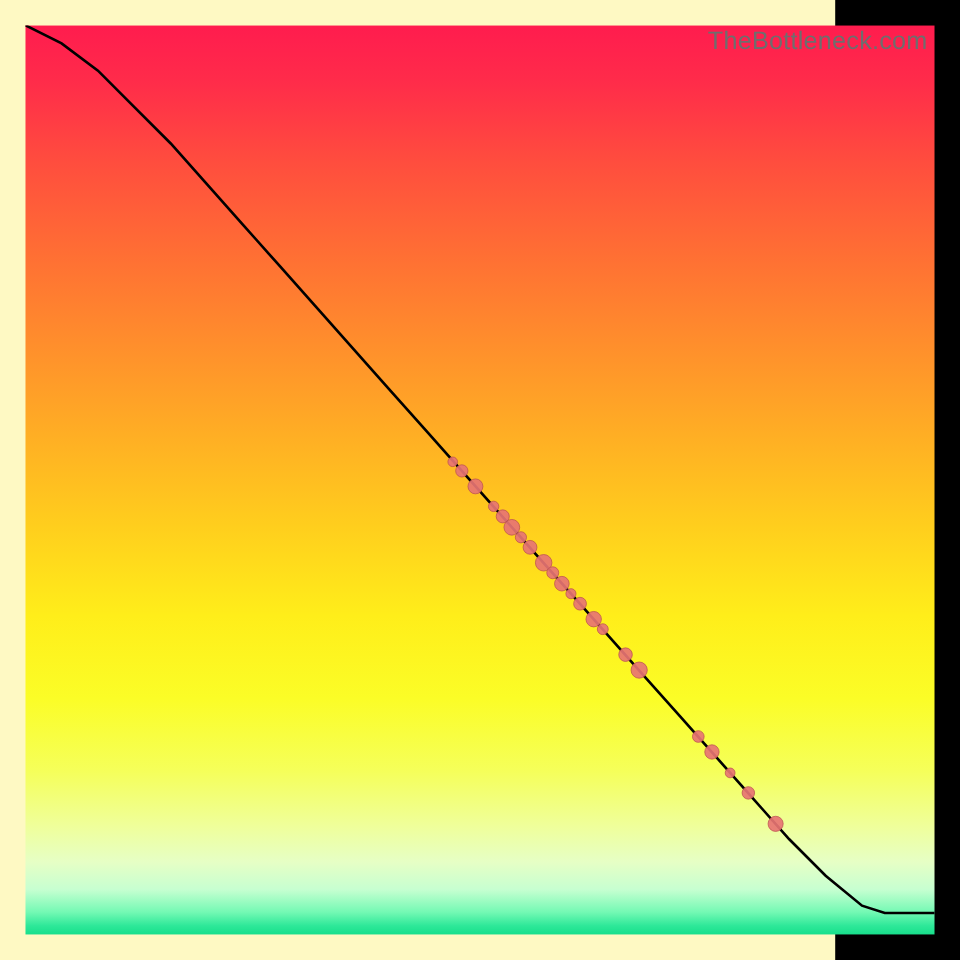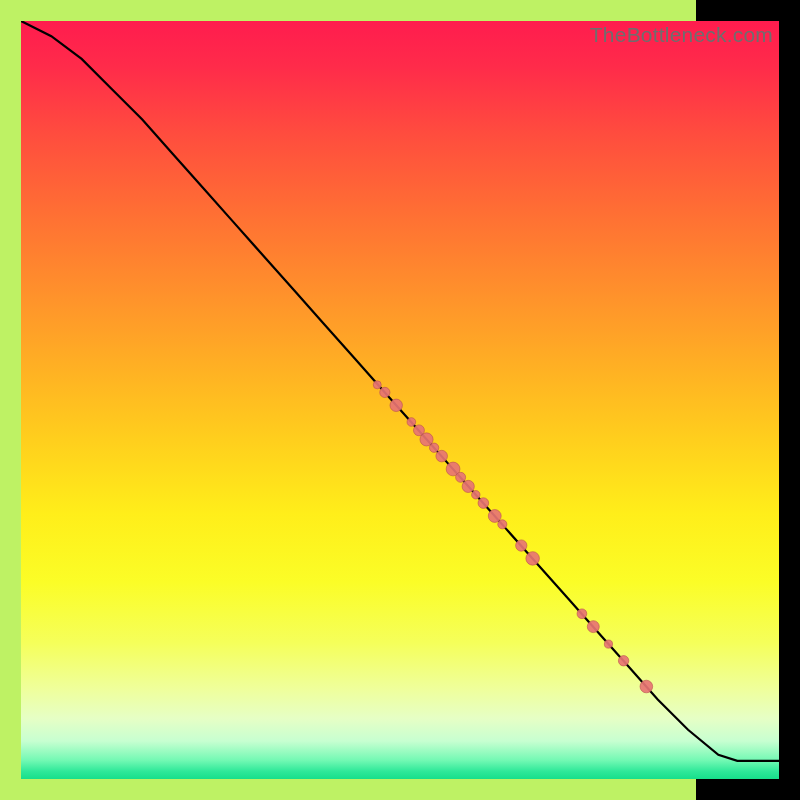--- a/index.html
+++ b/index.html
@@ -9,21 +9,21 @@
     height: 800px;
     overflow: hidden;
     background: #000;
     font-family: Arial, Helvetica, sans-serif;
   }
   .frame {
     position: absolute;
     top: 0; left: 0;
     width: 696px;
     height: 800px;
-    background: #bef264;
+    background: #fef9c3;
   }
   .plot {
     position: absolute;
     top: 21px;
     left: 21px;
     width: 758px;
     height: 758px;
     overflow: hidden;
   }
   .gradient {

